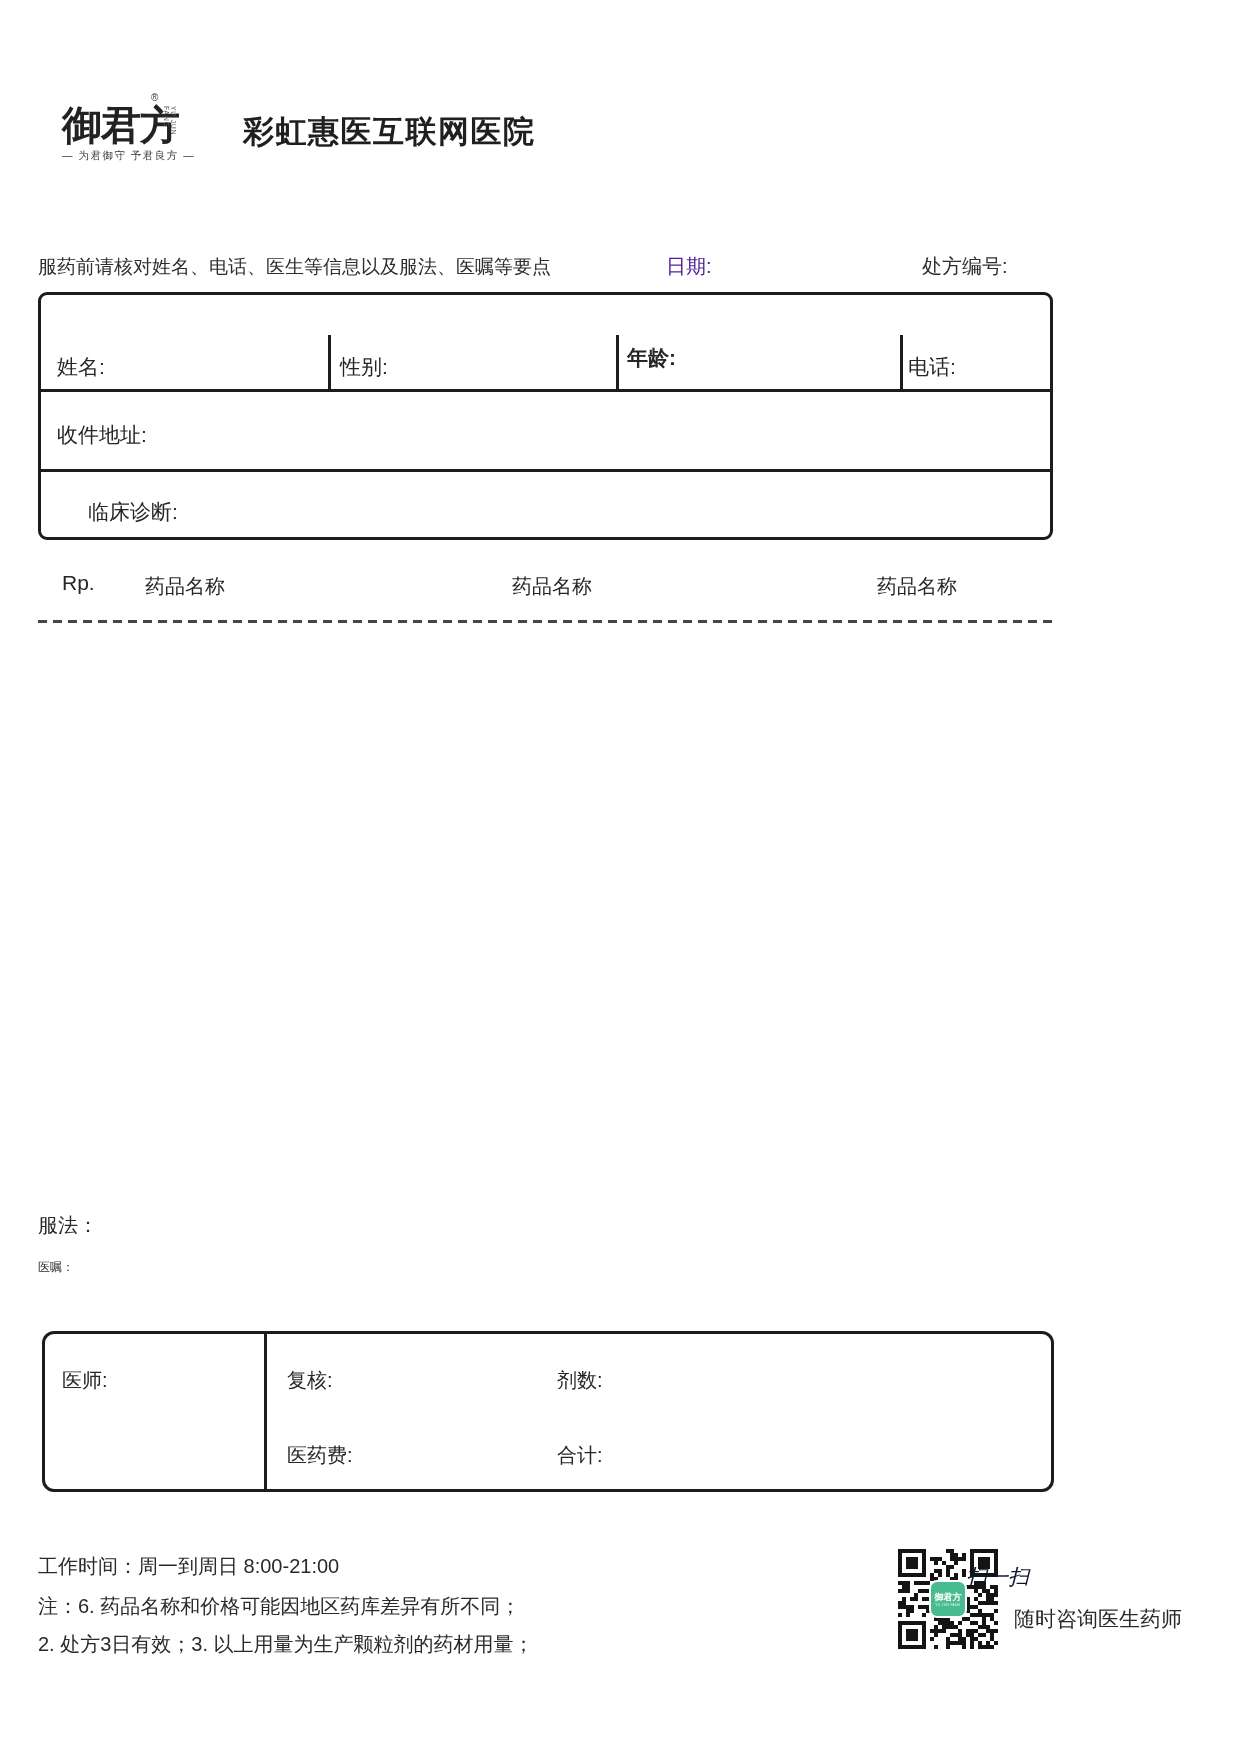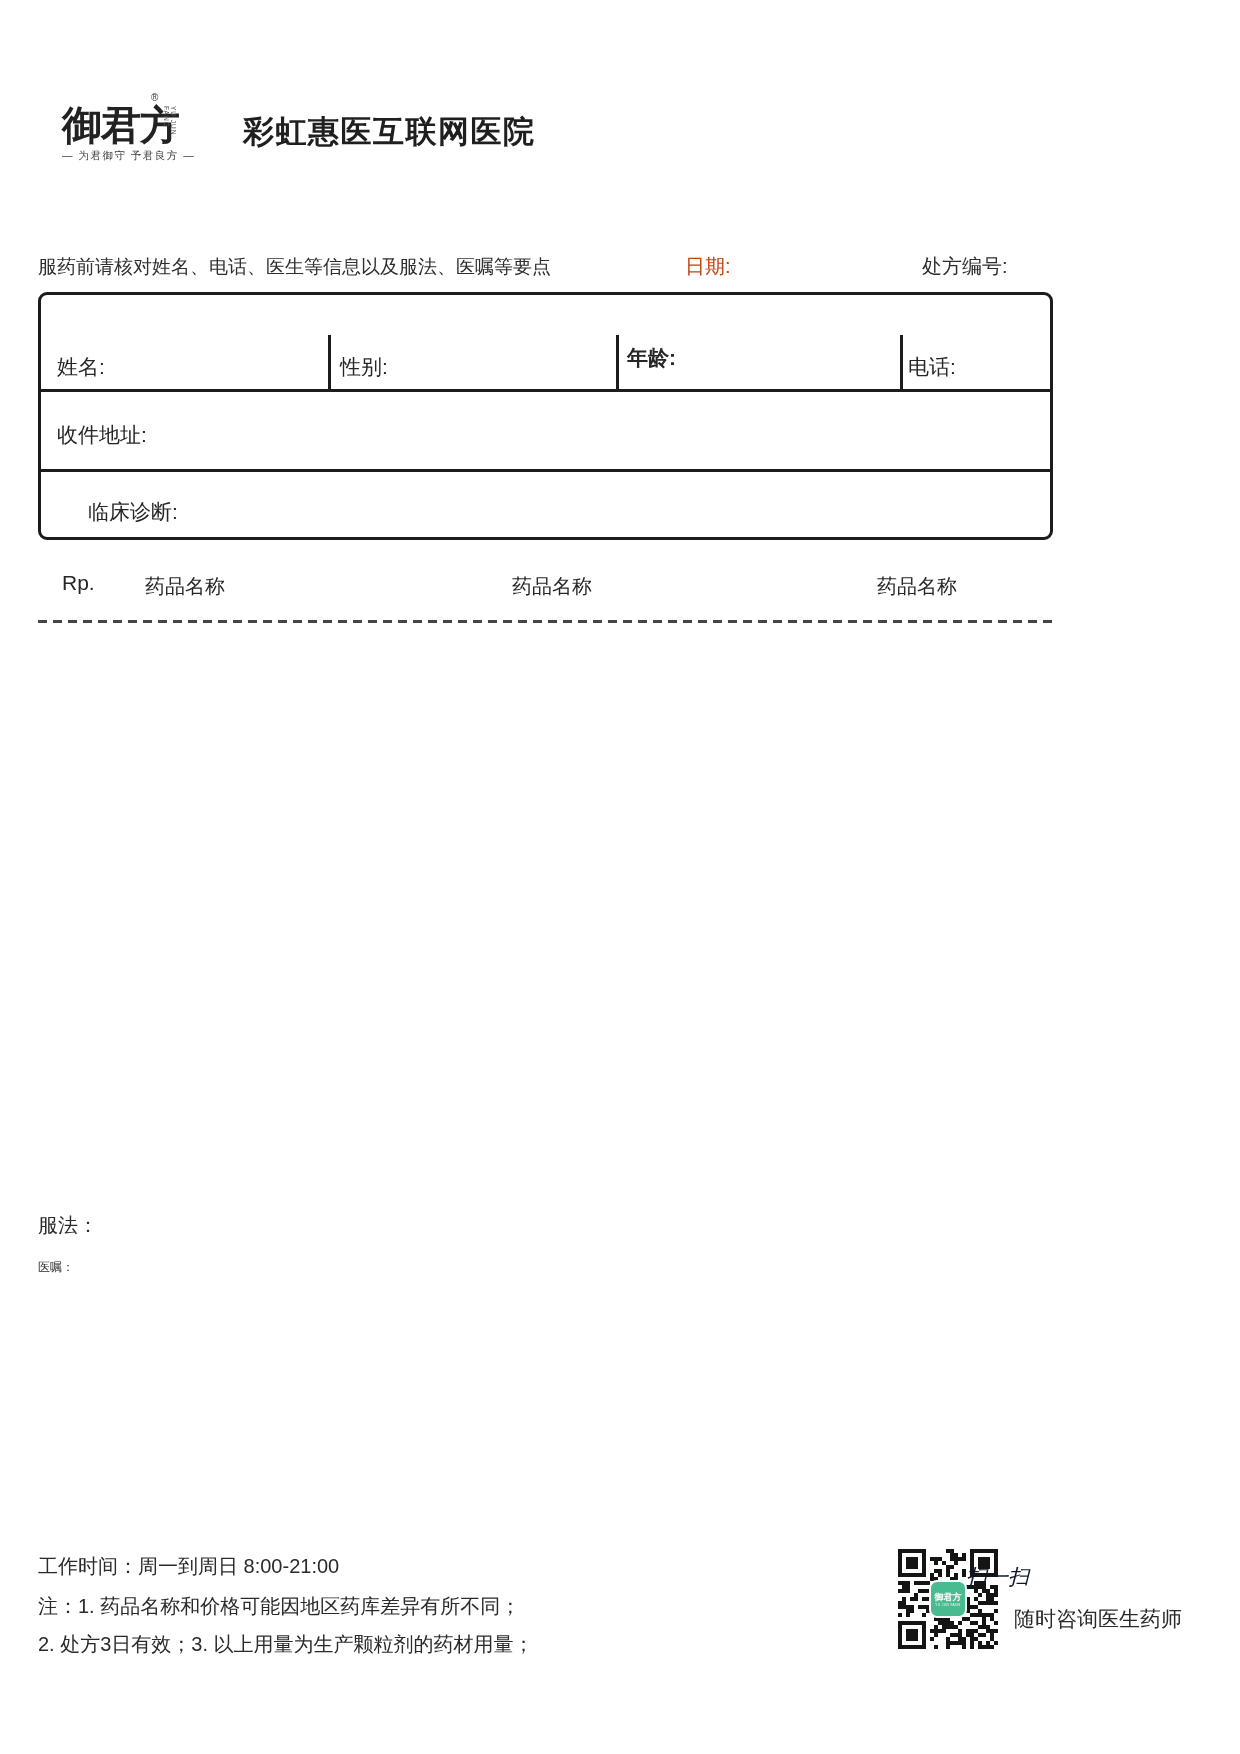--- a/index.html
+++ b/index.html
@@ -11,21 +11,21 @@
   
   .logo-name{left:62px;top:98px;font-family:"DejaVu Serif",serif;font-weight:bold;
     font-size:40px;letter-spacing:-1px;color:#222;}
   .logo-reg{left:151px;top:92px;font-size:10px;color:#333;}
   .logo-vert{left:163px;top:106px;writing-mode:vertical-rl;font-size:6.5px;
     letter-spacing:1px;color:#555;height:46px;}
   .logo-tagline{left:62px;top:149px;font-size:10.5px;letter-spacing:1.5px;color:#3a3a3a;white-space:nowrap;}
   .hospital-title{left:235px;top:111px;font-size:31px;font-weight:900;letter-spacing:1.5px;color:#1f1f1f;margin-left:8px;}
   
   .notice-check{left:38px;top:254px;font-size:19px;color:#2e2e2e;}
-  .notice-date{left:666px;top:253px;font-size:20px;color:#c2410c;margin-left:19px;}
+  .notice-date{left:666px;top:253px;font-size:20px;color:#4c1d95;}
   .notice-rxno{left:922px;top:253px;font-size:20px;color:#2e2e2e;}
   
   .patient-box{left:38px;top:292px;width:1015px;height:248px;border:3px solid #1c1c1c;
     border-radius:9px;box-sizing:border-box;}
   .pbox-hline{position:absolute;left:0;right:0;height:3px;background:#1c1c1c;}
   .hline1{top:94px;}
   .hline2{top:174px;}
   .pbox-vdiv{position:absolute;top:40px;height:54px;width:2.5px;background:#1c1c1c;}
   .vdiv1{left:287px;}
   .vdiv2{left:575px;}
@@ -103,23 +103,31 @@
 
   <div class="abs rp-label">Rp.</div>
   <div class="abs drug-col drug-col-0">药品名称</div>
   <div class="abs drug-col drug-col-1">药品名称</div>
   <div class="abs drug-col drug-col-2">药品名称</div>
   <div class="abs dashed-line"></div>
 
   <div class="abs method-label">服法：</div>
   <div class="abs advice-label">医嘱：</div>
 
+  <div class="abs sign-box">
+    <div class="sign-vdiv"></div>
+    <div class="slabel lbl-doctor">医师:</div>
+    <div class="slabel lbl-review">复核:</div>
+    <div class="slabel lbl-doses">剂数:</div>
+    <div class="slabel lbl-fee">医药费:</div>
+    <div class="slabel lbl-total">合计:</div>
+  </div>
 
   <div class="abs hours">工作时间：周一到周日 8:00-21:00</div>
-  <div class="abs note1">注：1. 药品名称和价格可能因地区药库差异有所不同；</div>
+  <div class="abs note1">注：6. 药品名称和价格可能因地区药库差异有所不同；</div>
   <div class="abs note2">2. 处方3日有效；3. 以上用量为生产颗粒剂的药材用量；</div>
 
   <div class="abs qr">
     <svg id="qr-modules" width="100" height="100" viewBox="0 0 100 100">
         <rect x="0" y="0" width="28" height="4" fill="#141414"></rect>
         <rect x="0" y="24" width="28" height="4" fill="#141414"></rect>
         <rect x="0" y="4" width="4" height="20" fill="#141414"></rect>
         <rect x="24" y="4" width="4" height="20" fill="#141414"></rect>
         <rect x="8" y="8" width="12" height="12" fill="#141414"></rect>
         <rect x="72" y="0" width="28" height="4" fill="#141414"></rect>

